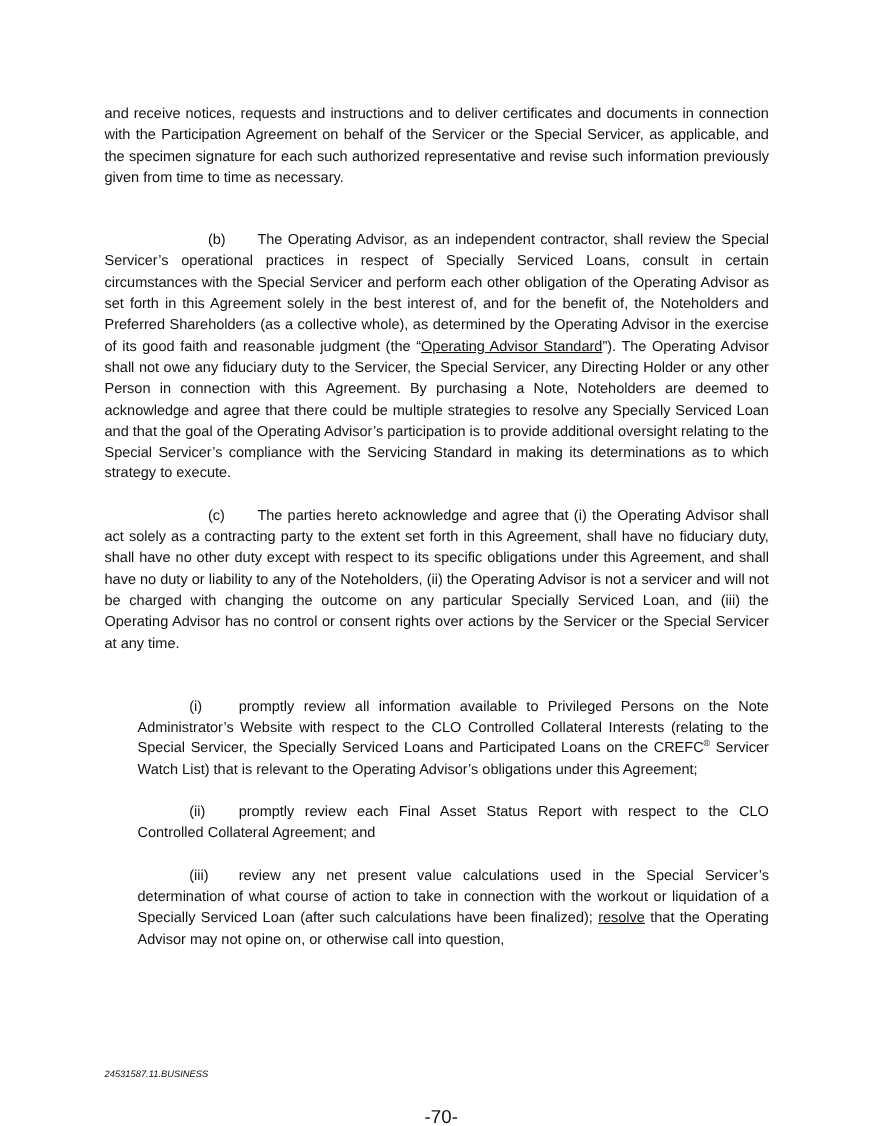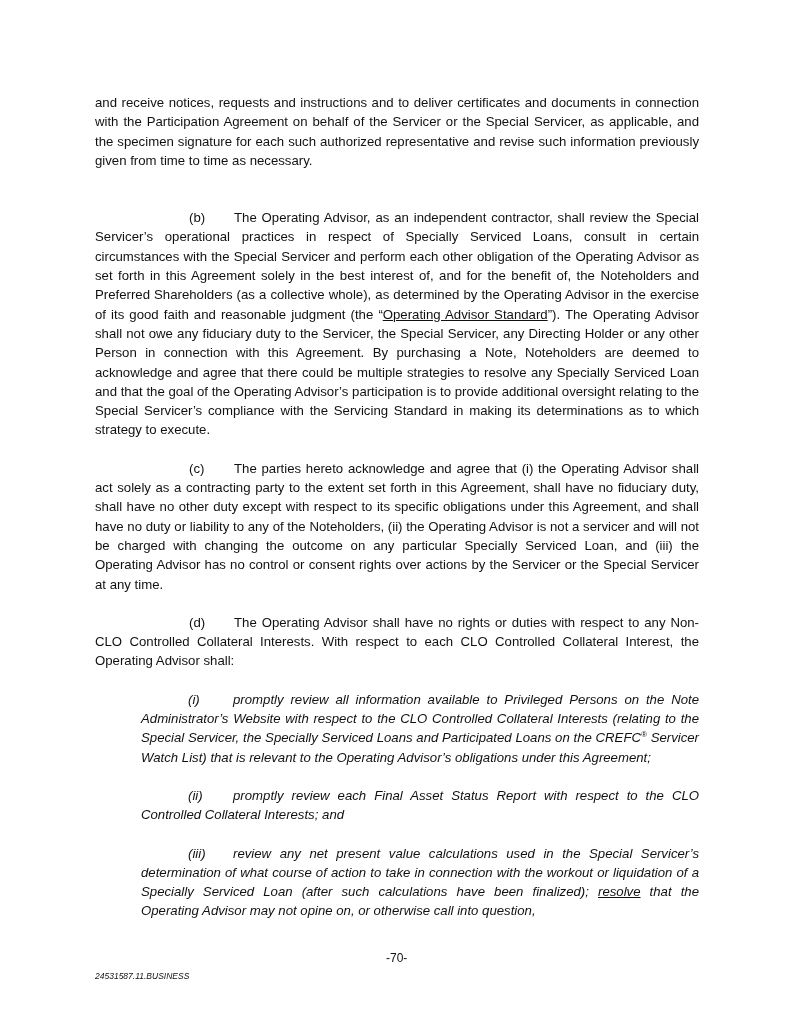--- a/index.html
+++ b/index.html
@@ -7,26 +7,26 @@
     .page {
       position: absolute; left: 0; top: 0; width: 791px; height: 1024px;
       background: #ffffff; color: #111111;
       font-family: "Liberation Sans", sans-serif;
       font-size: 13.2px; line-height: 19.3px;
     }
     .body { position: absolute; left: 95px; width: 604px; top: 93px; }
     p { margin: 0; text-align: justify; }
     .gap { height: 19px; }
     .indent1 { text-indent: 94px; }
-    .sub { margin-left: 46px; text-indent: 47px; font-style: italic; }
+    .sub { margin-left: 30px; text-indent: 47px; }
     u { text-decoration: underline; }
     sup { font-size: 8px; line-height: 0; vertical-align: super; }
     .lbl { display: inline-block; width: 45px; text-indent: 0; }
     .footer-id { position: absolute; left: 95px; top: 967px; font-size: 8.5px; font-style: italic; }
-    .footer-page { position: absolute; left: 386px; top: 949px; font-size: 12px; text-align: right; }
+    .footer-page { position: absolute; left: 386px; top: 1006px; font-size: 17px; text-align: right; }
   </style>
 </head>
 <body>
 
 <div class="page">
   <div class="body">
 
     <p>and receive notices, requests and instructions and to deliver certificates and documents in connection with the Participation Agreement on behalf of the Servicer or the Special Servicer, as applicable, and the specimen signature for each such authorized representative and revise such information previously given from time to time as necessary.</p>
     <div class="gap"></div>
 
@@ -35,32 +35,29 @@
     <p class="indent1">
       <span class="lbl">(b)</span><span>The Operating Advisor, as an independent contractor, shall review the Special Servicer’s operational practices in respect of Specially Serviced Loans, consult in certain circumstances with the Special Servicer and perform each other obligation of the Operating Advisor as set forth in this Agreement solely in the best interest of, and for the benefit of, the Noteholders and Preferred Shareholders (as a collective whole), as determined by the Operating Advisor in the exercise of its good faith and reasonable judgment (the “</span><u>Operating Advisor Standard</u><span>”).  The Operating Advisor shall not owe any fiduciary duty to the Servicer, the Special Servicer, any Directing Holder or any other Person in connection with this Agreement.  By purchasing a Note, Noteholders are deemed to acknowledge and agree that there could be multiple strategies to resolve any Specially Serviced Loan and that the goal of the Operating Advisor’s participation is to provide additional oversight relating to the Special Servicer’s compliance with the Servicing Standard in making its determinations as to which strategy to execute.</span>
     </p>
     <div class="gap"></div>
 
     <p class="indent1">
       <span class="lbl">(c)</span><span>The parties hereto acknowledge and agree that (i) the Operating Advisor shall act solely as a contracting party to the extent set forth in this Agreement, shall have no fiduciary duty, shall have no other duty except with respect to its specific obligations under this Agreement, and shall have no duty or liability to any of the Noteholders, (ii) the Operating Advisor is not a servicer and will not be charged with changing the outcome on any particular Specially Serviced Loan, and (iii) the Operating Advisor has no control or consent rights over actions by the Servicer or the Special Servicer at any time.</span>
     </p>
     <div class="gap"></div>
 
-    <p class="indent1">
-      <span class="lbl">(d)</span><span>The Operating Advisor shall have no rights or duties with respect to any Non-CLO Controlled Collateral Interests.  With respect to each CLO Controlled Collateral Interest, the Operating Advisor shall:</span>
-    </p>
     <div class="gap"></div>
 
     <p class="sub">
       <span class="lbl">(i)</span><span>promptly review all information available to Privileged Persons on the Note Administrator’s Website with respect to the CLO Controlled Collateral Interests (relating to the Special Servicer, the Specially Serviced Loans and Participated Loans on the CREFC</span><sup>®</sup><span> Servicer Watch List) that is relevant to the Operating Advisor’s obligations under this Agreement;</span>
     </p>
     <div class="gap"></div>
 
     <p class="sub">
-      <span class="lbl">(ii)</span><span>promptly review each Final Asset Status Report with respect to the CLO Controlled Collateral Interests; and</span>
+      <span class="lbl">(ii)</span><span>promptly review each Final Asset Status Report with respect to the CLO Controlled Collateral Agreement; and</span>
     </p>
     <div class="gap"></div>
 
     <p class="sub">
       <span class="lbl">(iii)</span><span>review any net present value calculations used in the Special Servicer’s determination of what course of action to take in connection with the workout or liquidation of a Specially Serviced Loan (after such calculations have been finalized); </span><u>resolve</u><span> that the Operating Advisor may not opine on, or otherwise call into question,</span>
     </p>
 
   </div>
 
   <div class="footer-id">24531587.11.BUSINESS</div>

